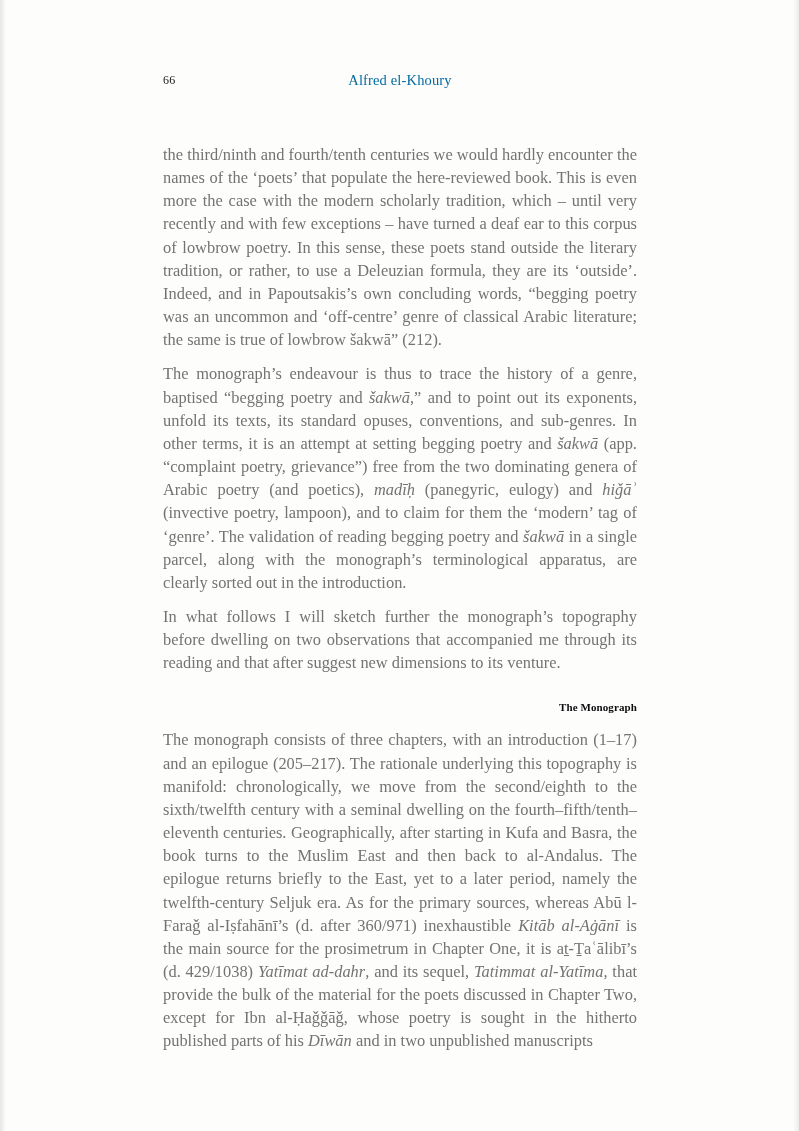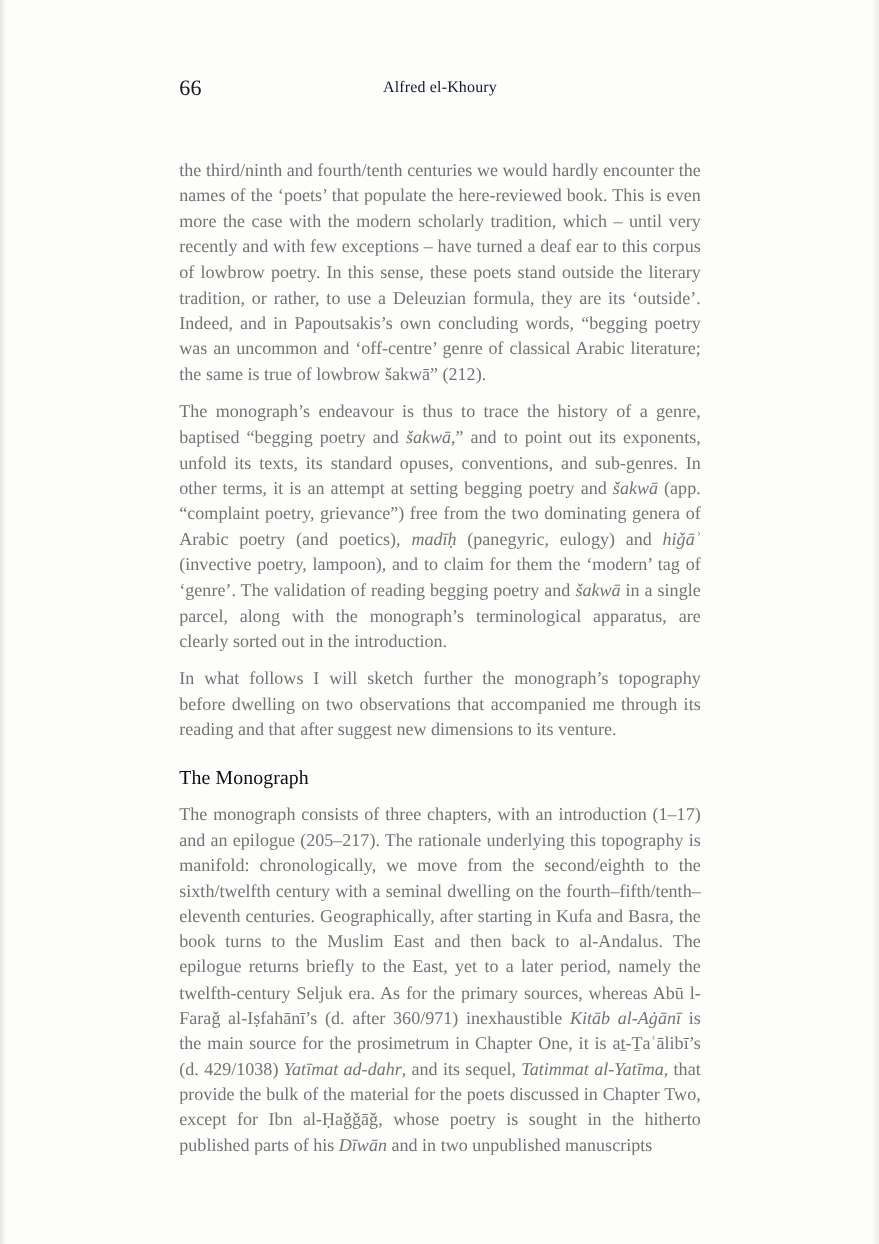--- a/index.html
+++ b/index.html
@@ -36,35 +36,35 @@
     position: absolute;
     top: 70px;
     left: 163px;
     width: 474px;
     height: 20px;
   }
   .folio {
     position: absolute;
     left: 0;
     top: 0;
-    font-size: 20px;
+    font-size: 12px;
     line-height: 20px;
     letter-spacing: 0.2px;
     color: #18181a;
   }
   .running-title {
     position: absolute;
     left: 0;
     top: 0;
     width: 474px;
     text-align: center;
     font-size: 14.5px;
     line-height: 20px;
     letter-spacing: 0.15px;
-    color: #0f172a;
+    color: #0369a1;
   }
 
   .textblock {
     position: absolute;
     top: 143px;
     left: 163px;
     width: 474px;
   }
 
   p.body {
@@ -74,24 +74,24 @@
     text-align: justify;
     text-justify: inter-word;
     hyphens: manual;
     letter-spacing: 0.01px;
     color: #737373;
   }
   p.body:last-child { margin-bottom: 12px; }
 
   h2.section-heading {
     margin: 22px 0 9px 0;
-    font-size: 18px;
+    font-size: 11px;
     line-height: 23px;
-    font-weight: normal;
-    text-align: left;
+    font-weight: bold;
+    text-align: right;
     letter-spacing: 0.1px;
     color: #0c0c0e;
   }
 
   .it { font-style: italic; }
 </style>
 </head>
 <body>
 
 <div class="page">

